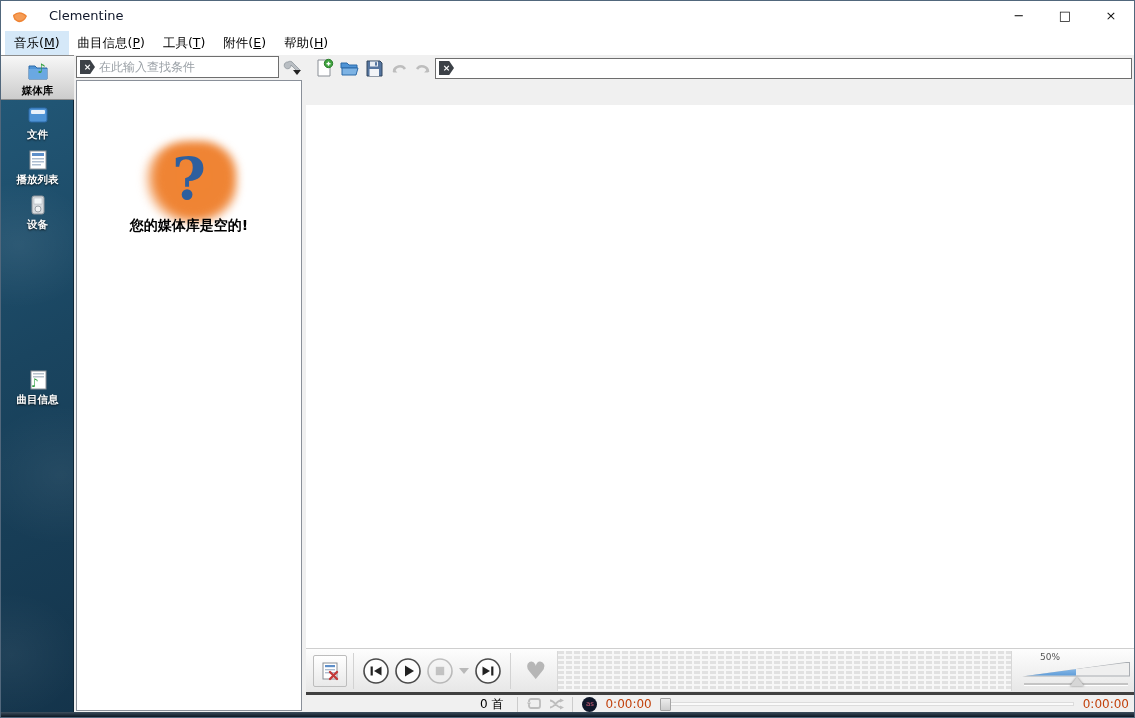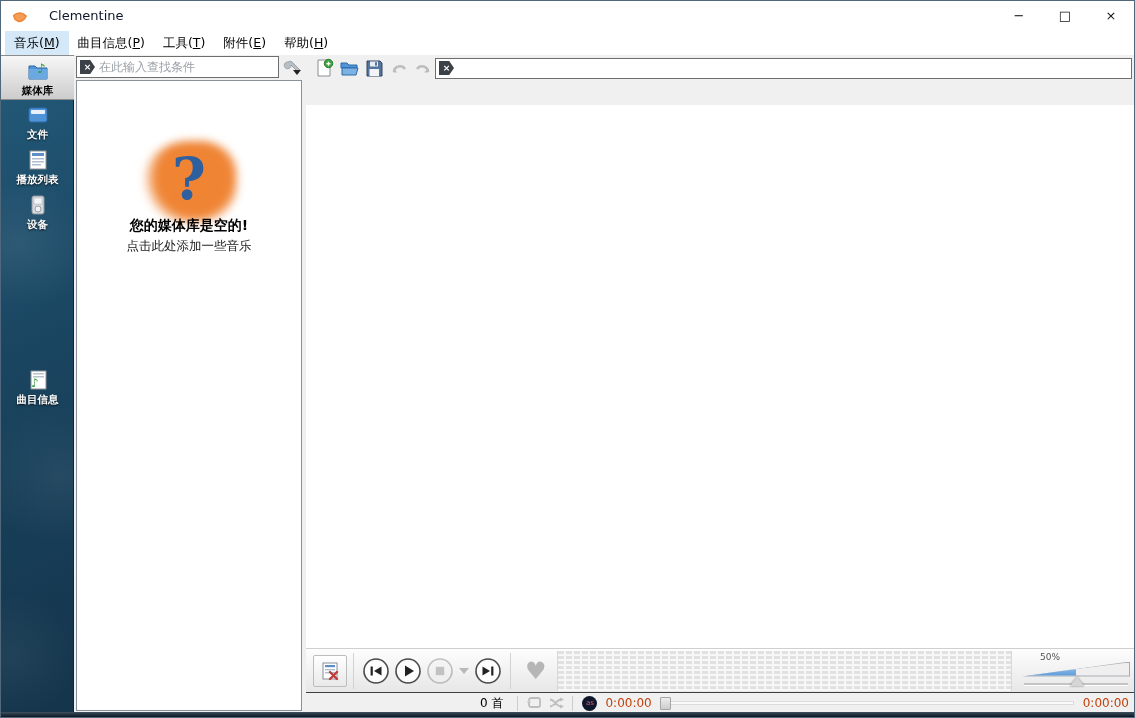--- a/index.html
+++ b/index.html
@@ -111,21 +111,21 @@
   .vol-wedge-inner { position:absolute; left:1px; top:1px; right:1px; bottom:1px;
     clip-path:polygon(0 100%,100% 0,100% 100%); background:#efefef; }
   .vol-fill { position:absolute; left:0; top:0; bottom:0; background:linear-gradient(#a7cdf2,#5e9cd8); }
   .vol-rail { position:absolute; left:6px; right:8px; top:32px; height:2px; background:#c4c4c4; box-shadow:0 1px 0 #fff; }
   .vol-thumb { position:absolute; left:50%; top:26px; width:0; height:0; margin-left:-7px;
     border-left:7px solid transparent; border-right:7px solid transparent; border-bottom:9px solid #d6d6d6;
     filter:drop-shadow(0 0 1px #7d7d7d); }
   
   .statusbar {
     position:absolute; left:305px; top:691px; width:830px; height:21px;
-    background:#f0f0f0; border-top:1px solid #404040;
+    background:#f0f0f0; border-top:3px solid #404040;
     display:flex; align-items:center; font-size:12px;
   }
   .sb-spacer { flex:1; }
   .track-count { color:#000; margin-right:9px; white-space:nowrap; }
   .sb-sep { width:1px; height:15px; background:#cccccc; margin:0 5px; }
   .sb-icn { margin:0 3px; }
   .scrobble { width:15px; height:15px; border-radius:50%; background:#0f172a; color:#cf5f78;
     font-size:7px; font-weight:normal; text-align:center; line-height:15px; margin:4px 4px; }
   .time { color:#c2410c; white-space:nowrap; }
   .elapsed { margin:0 8px 0 4px; }
@@ -219,21 +219,20 @@
     <path d="M6 5 a3.4 3.4 0 1 0 3 3 l7 7 l2 -2 l-7 -7 a3.4 3.4 0 0 0 -5 -1 z" fill="#b9bec3" stroke="#8e959c" stroke-width=".8"></path>
     <path d="M11 13 l8 0 l-4 5 z" fill="#222"></path>
   </svg>
 
   <div class="lib-view">
     <div class="blob-wrap">
       <div class="blob"></div>
       <span class="qmark">?</span>
     </div>
     <div class="empty-title">您的媒体库是空的!</div>
-    <div class="empty-hint">点击此处添加一些音乐</div>
   </div>
 
   <div class="pl-toolbar">
     <svg class="tb-btn" style="left:8px" viewBox="0 0 20 20">
       <path d="M4 2 h9 l3 3 v13 h-12 z" fill="#fff" stroke="#8a8f96"></path>
       <circle cx="14.5" cy="5.5" r="4.2" fill="#3fa33f" stroke="#2c7e2c"></circle>
       <rect x="12.5" y="5" width="4" height="1.4" fill="#fff"></rect>
       <rect x="13.8" y="3.7" width="1.4" height="4" fill="#fff"></rect>
     </svg>
     <svg class="tb-btn" style="left:33px" viewBox="0 0 20 20">

